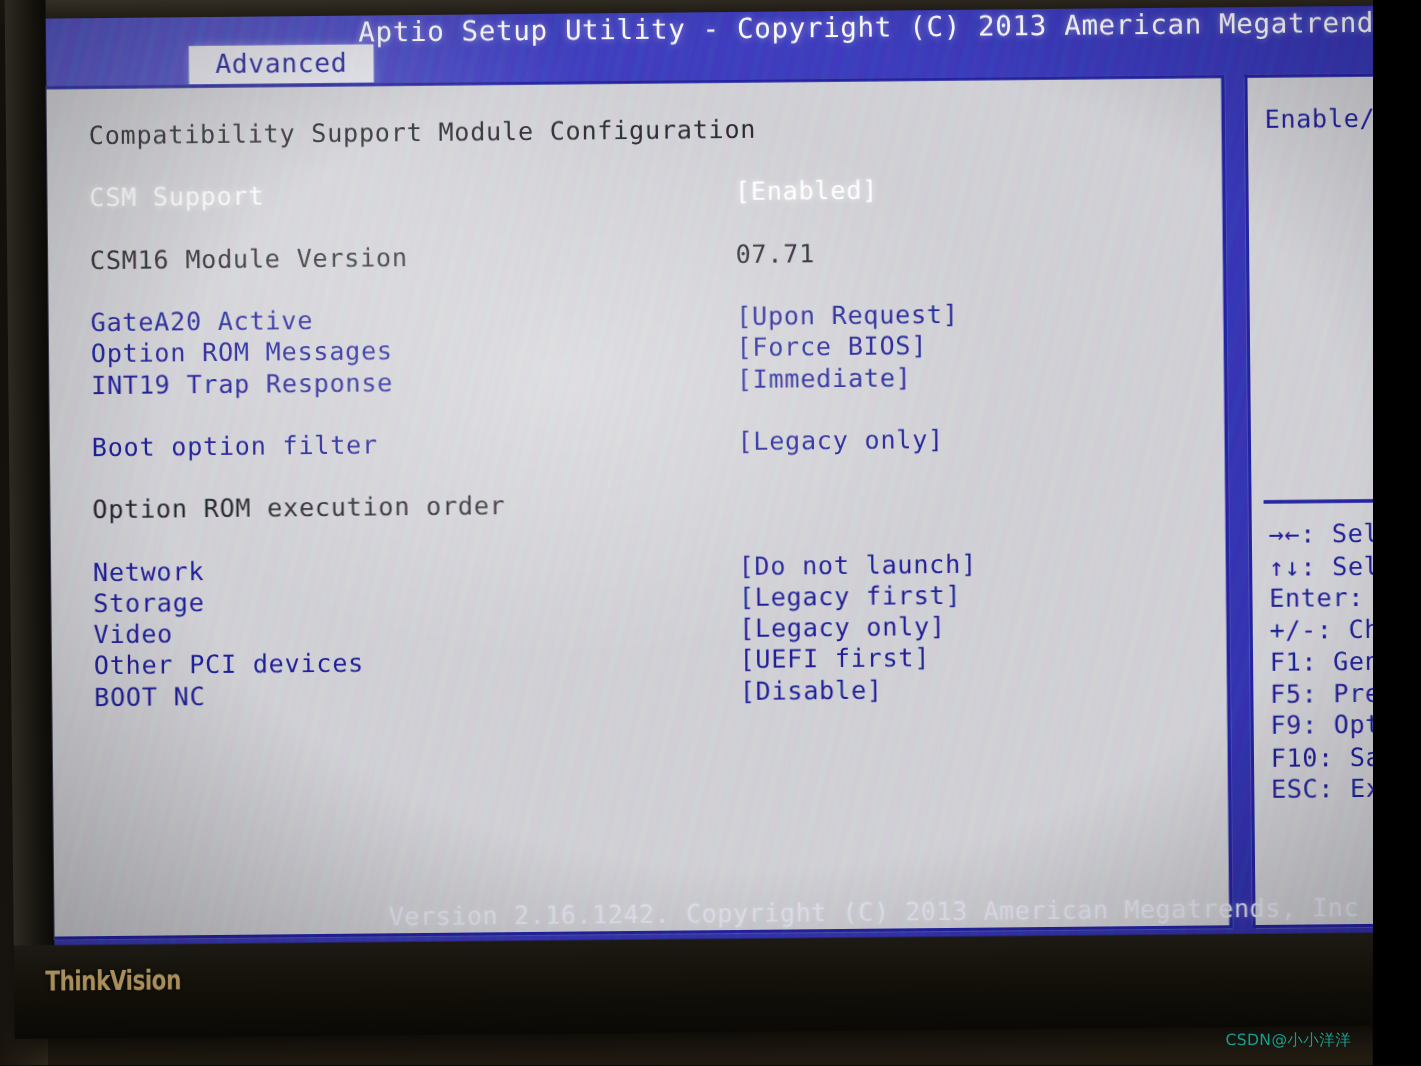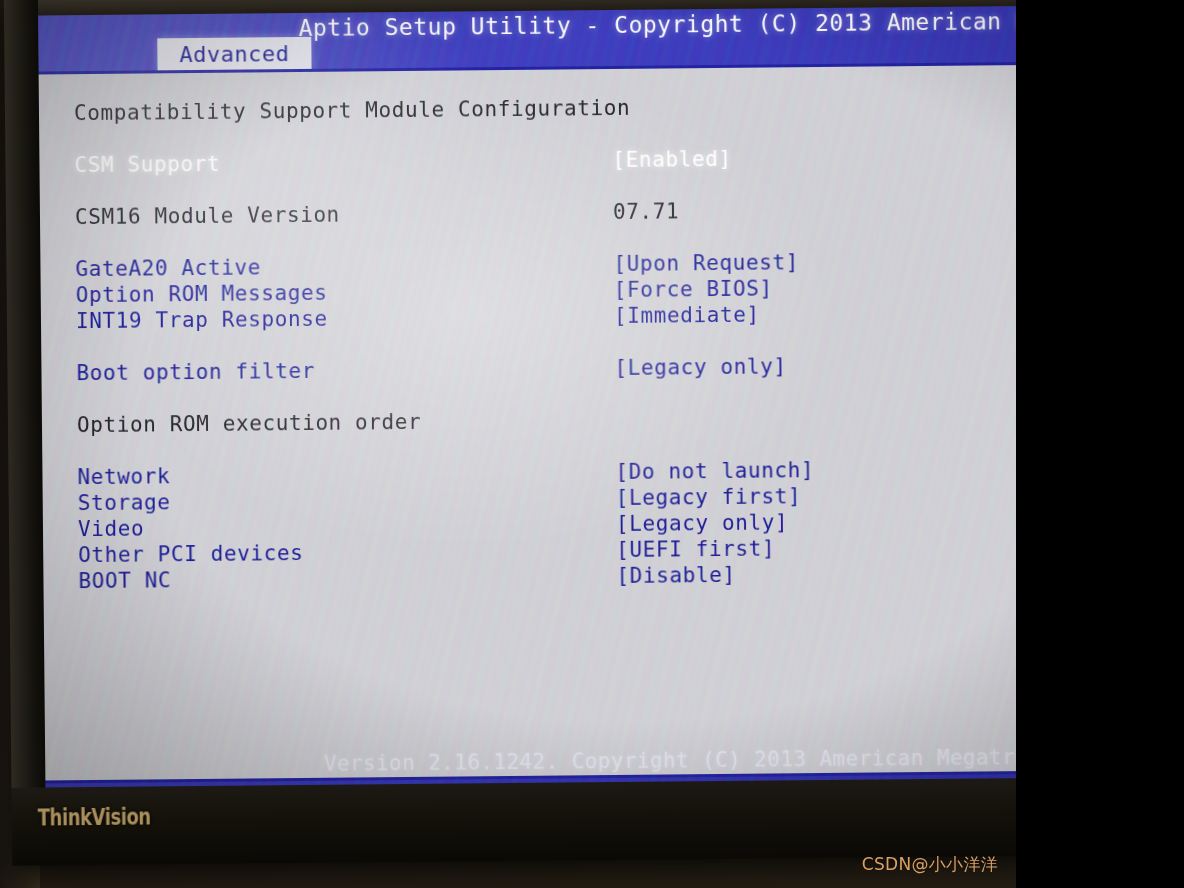--- a/index.html
+++ b/index.html
@@ -10,21 +10,21 @@
   body {
     width: 1184px;
     height: 888px;
     overflow: hidden;
     font-family: "DejaVu Sans Mono", "Liberation Mono", monospace;
   }
 
   
   #scene {
     position: relative;
-    width: 1016px;
+    width: 1144px;
     height: 888px;
     overflow: hidden;
     background: #141008;
   }
 
   
   .room {
     position: absolute;
     inset: 0;
     background:
@@ -86,22 +86,22 @@
     text-shadow: 0 0 4px rgba(0,0,0,.8);
     transform: scaleY(1.15) scaleX(.9);
     transform-origin: left top;
     opacity: .92;
   }
   .watermark {
     position: absolute;
     right: 18px;
     bottom: 12px;
     font-family: "DejaVu Sans", "Liberation Sans", sans-serif;
-    font-size: 17px;
-    color: #fdba74;
+    font-size: 13px;
+    color: #14b8a6;
     opacity: .85;
     letter-spacing: .3px;
   }
 
   
   .screen {
     position: absolute;
     left: 34px;
     top: 20px;
     width: 1176px;

